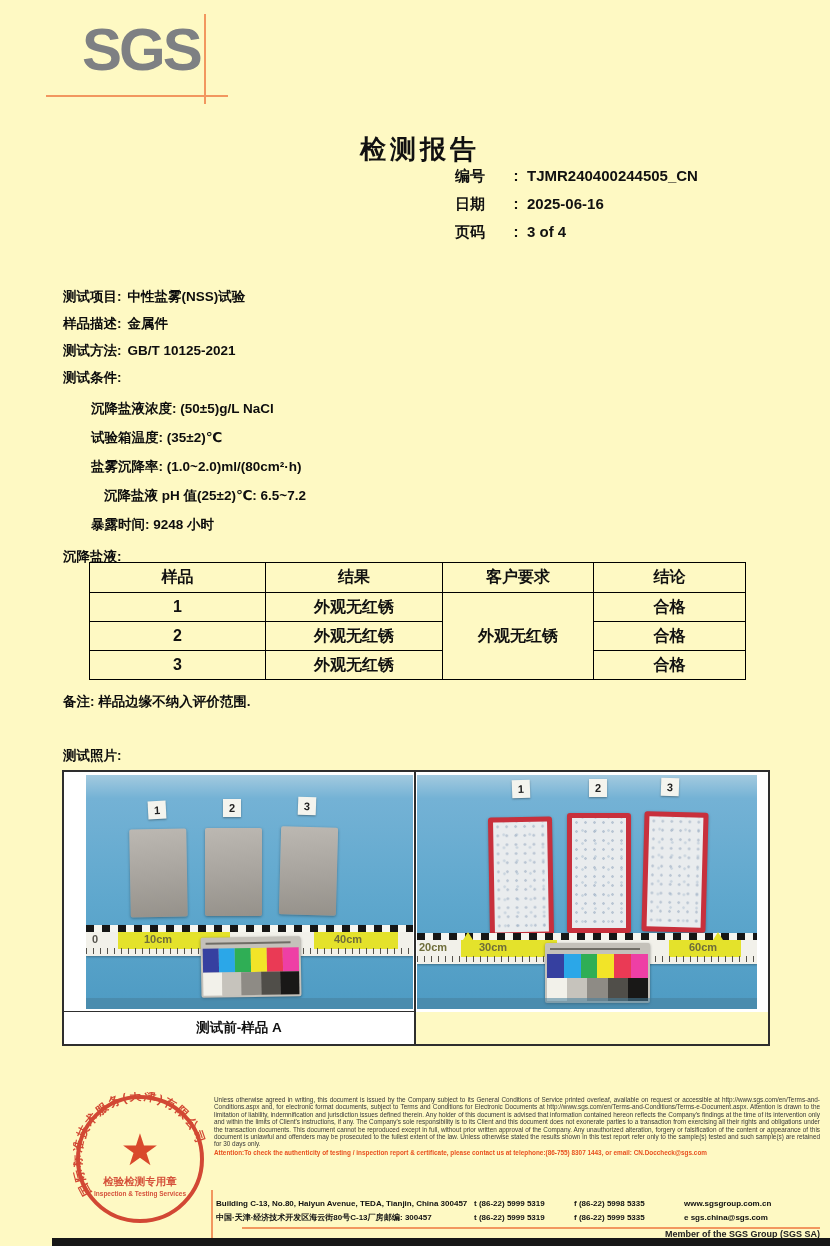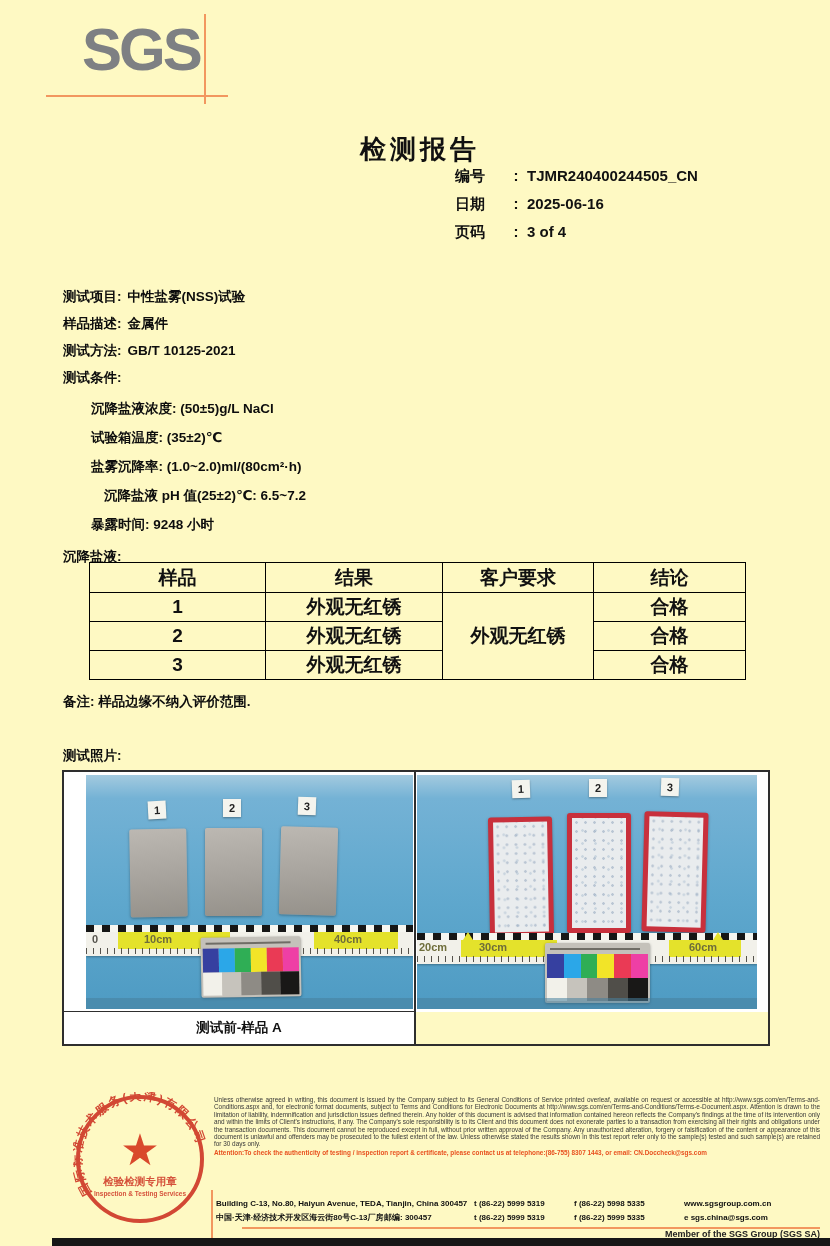--- a/index.html
+++ b/index.html
@@ -17,21 +17,21 @@
   .meta-row{position:absolute;left:455px;font-size:15px;font-weight:bold;white-space:nowrap;}
   .meta-row .lbl{display:inline-block;width:50px;}
   .meta-row .colon{display:inline-block;width:22px;text-align:center;}
 
   
   .line{position:absolute;font-size:13.5px;font-weight:bold;white-space:nowrap;color:#0d0d0d;margin-top:7px;}
   .line .lab{margin-right:6px;}
 
   
   .results{position:absolute;left:89px;top:562px;width:652px;border-collapse:collapse;
-           font-size:19px;font-weight:bold;table-layout:fixed;}
+           font-size:16px;font-weight:bold;table-layout:fixed;}
   .results th,.results td{border:1.6px solid #000;text-align:center;padding:0;}
   .results th{height:29px;font-weight:bold;}
   .results td{height:28px;}
 
   
   .photo-table{position:absolute;left:62px;top:770px;width:708px;height:276px;
                border:2px solid #2e2e2e;box-sizing:border-box;display:flex;}
   .photo-cell{width:50%;box-sizing:border-box;position:relative;display:flex;flex-direction:column;}
   .photo-cell.left{border-right:2px solid #2e2e2e;}
   .photo-area{position:relative;height:240px;background:#fff;overflow:hidden;}

